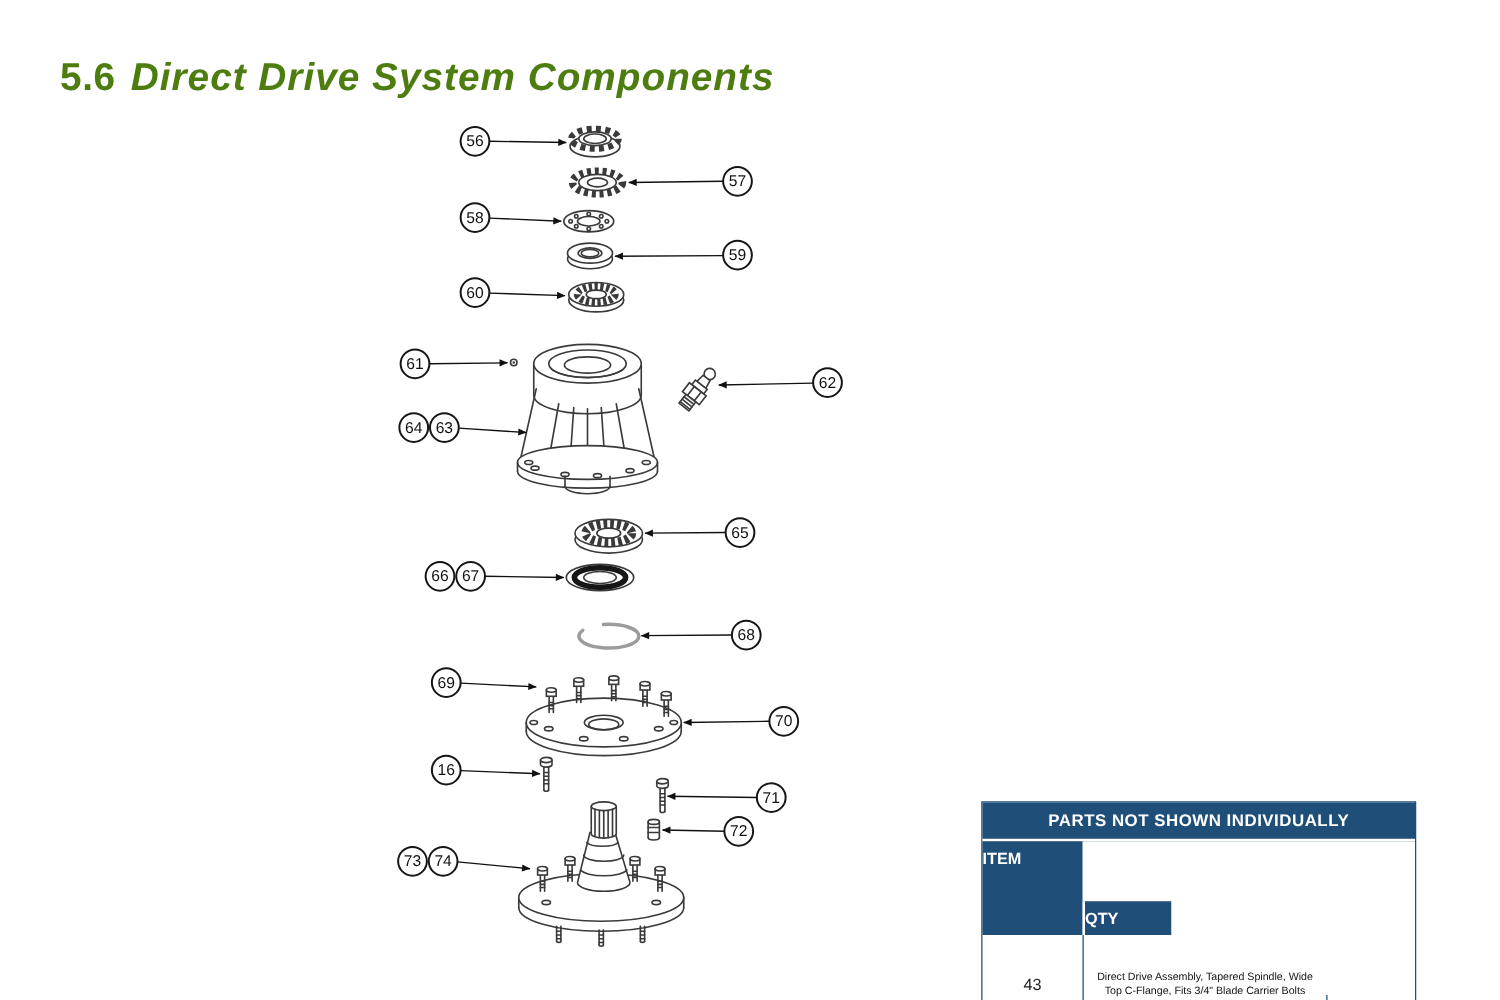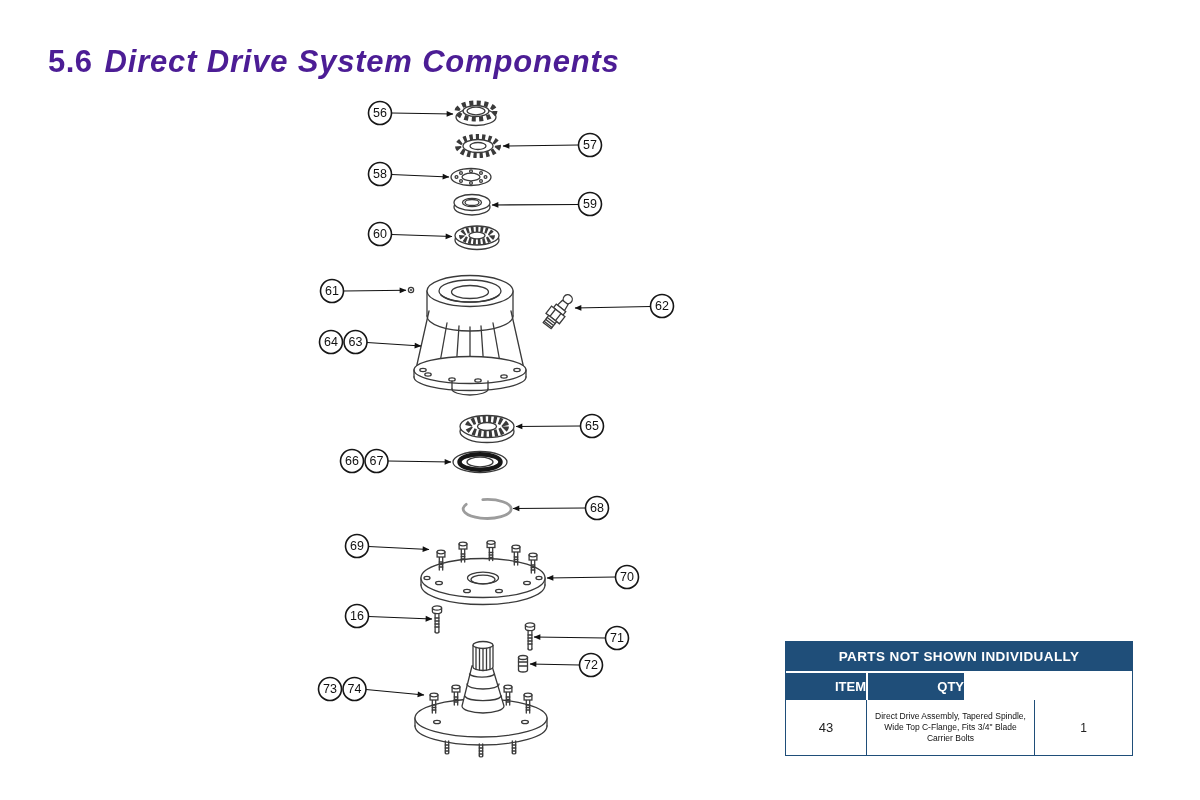--- a/index.html
+++ b/index.html
@@ -3,21 +3,21 @@
 <meta charset="utf-8">
 <style>
   html,body{margin:0;padding:0;}
   body{
     width:1200px;height:800px;position:relative;overflow:hidden;
     background:#ffffff;font-family:"Liberation Sans",sans-serif;
   }
   
   .heading{
     position:absolute;left:48px;top:44px;
-    color:#4c1d95;font-size:31px;white-space:nowrap;
+    color:#4d7c0f;font-size:31px;white-space:nowrap;
   }
   .heading .sec{font-weight:800;font-style:normal;margin-right:12px;letter-spacing:0.5px;}
   .heading .ttl{font-style:italic;font-weight:700;letter-spacing:0.8px;}
   
   .diagram{position:absolute;left:0;top:0;}
   .p  {fill:none;stroke:#3a3a3a;stroke-width:1.3;stroke-linecap:round;}
   .pw {fill:#ffffff;stroke:#3a3a3a;stroke-width:1.3;}
   .ln {stroke:#111111;stroke-width:1.1;}
   .co {fill:#ffffff;stroke:#161616;stroke-width:1.6;}
   .cot{font:12.5px "Liberation Sans",sans-serif;fill:#111111;text-anchor:middle;}
@@ -26,26 +26,26 @@
     position:absolute;left:785px;top:641px;width:348px;
     border:1.5px solid #1f4e79;background:#fff;box-sizing:border-box;
   }
   .pt-title{
     background:#1f4e79;color:#fff;text-align:center;font-weight:700;
     font-size:13.5px;letter-spacing:0.4px;padding:7px 0;border-bottom:2px solid #fff;
   }
   .pt-head{display:flex;}
   .pt-head>div{
     background:#1f4e79;color:#fff;font-weight:700;font-size:13px;
-    text-align:right;padding:6px 0;box-sizing:border-box;
+    text-align:left;padding:6px 0;box-sizing:border-box;
   }
   .pt-head>div+div{border-left:2px solid #fff;}
   .c1{width:80px;flex:0 0 auto;}
   .c2{flex:1 1 auto;}
-  .c3{width:98px;flex:0 0 auto;}
+  .c3{width:71px;flex:0 0 auto;margin-top:48px;}
   .pt-row{display:flex;}
   .pt-row>div{
     display:flex;align-items:center;justify-content:center;text-align:center;
     box-sizing:border-box;padding:4px 2px;min-height:30px;color:#222;
   }
   .pt-row>div+div{border-left:1.5px solid #1f4e79;}
   .pt-row .c1{font-size:13px;}
   .pt-row .c2{font-size:8.5px;font-weight:400;line-height:1.3;padding:11px 8px;color:#111;}
   .pt-row .c3{font-size:12px;}
 </style>

